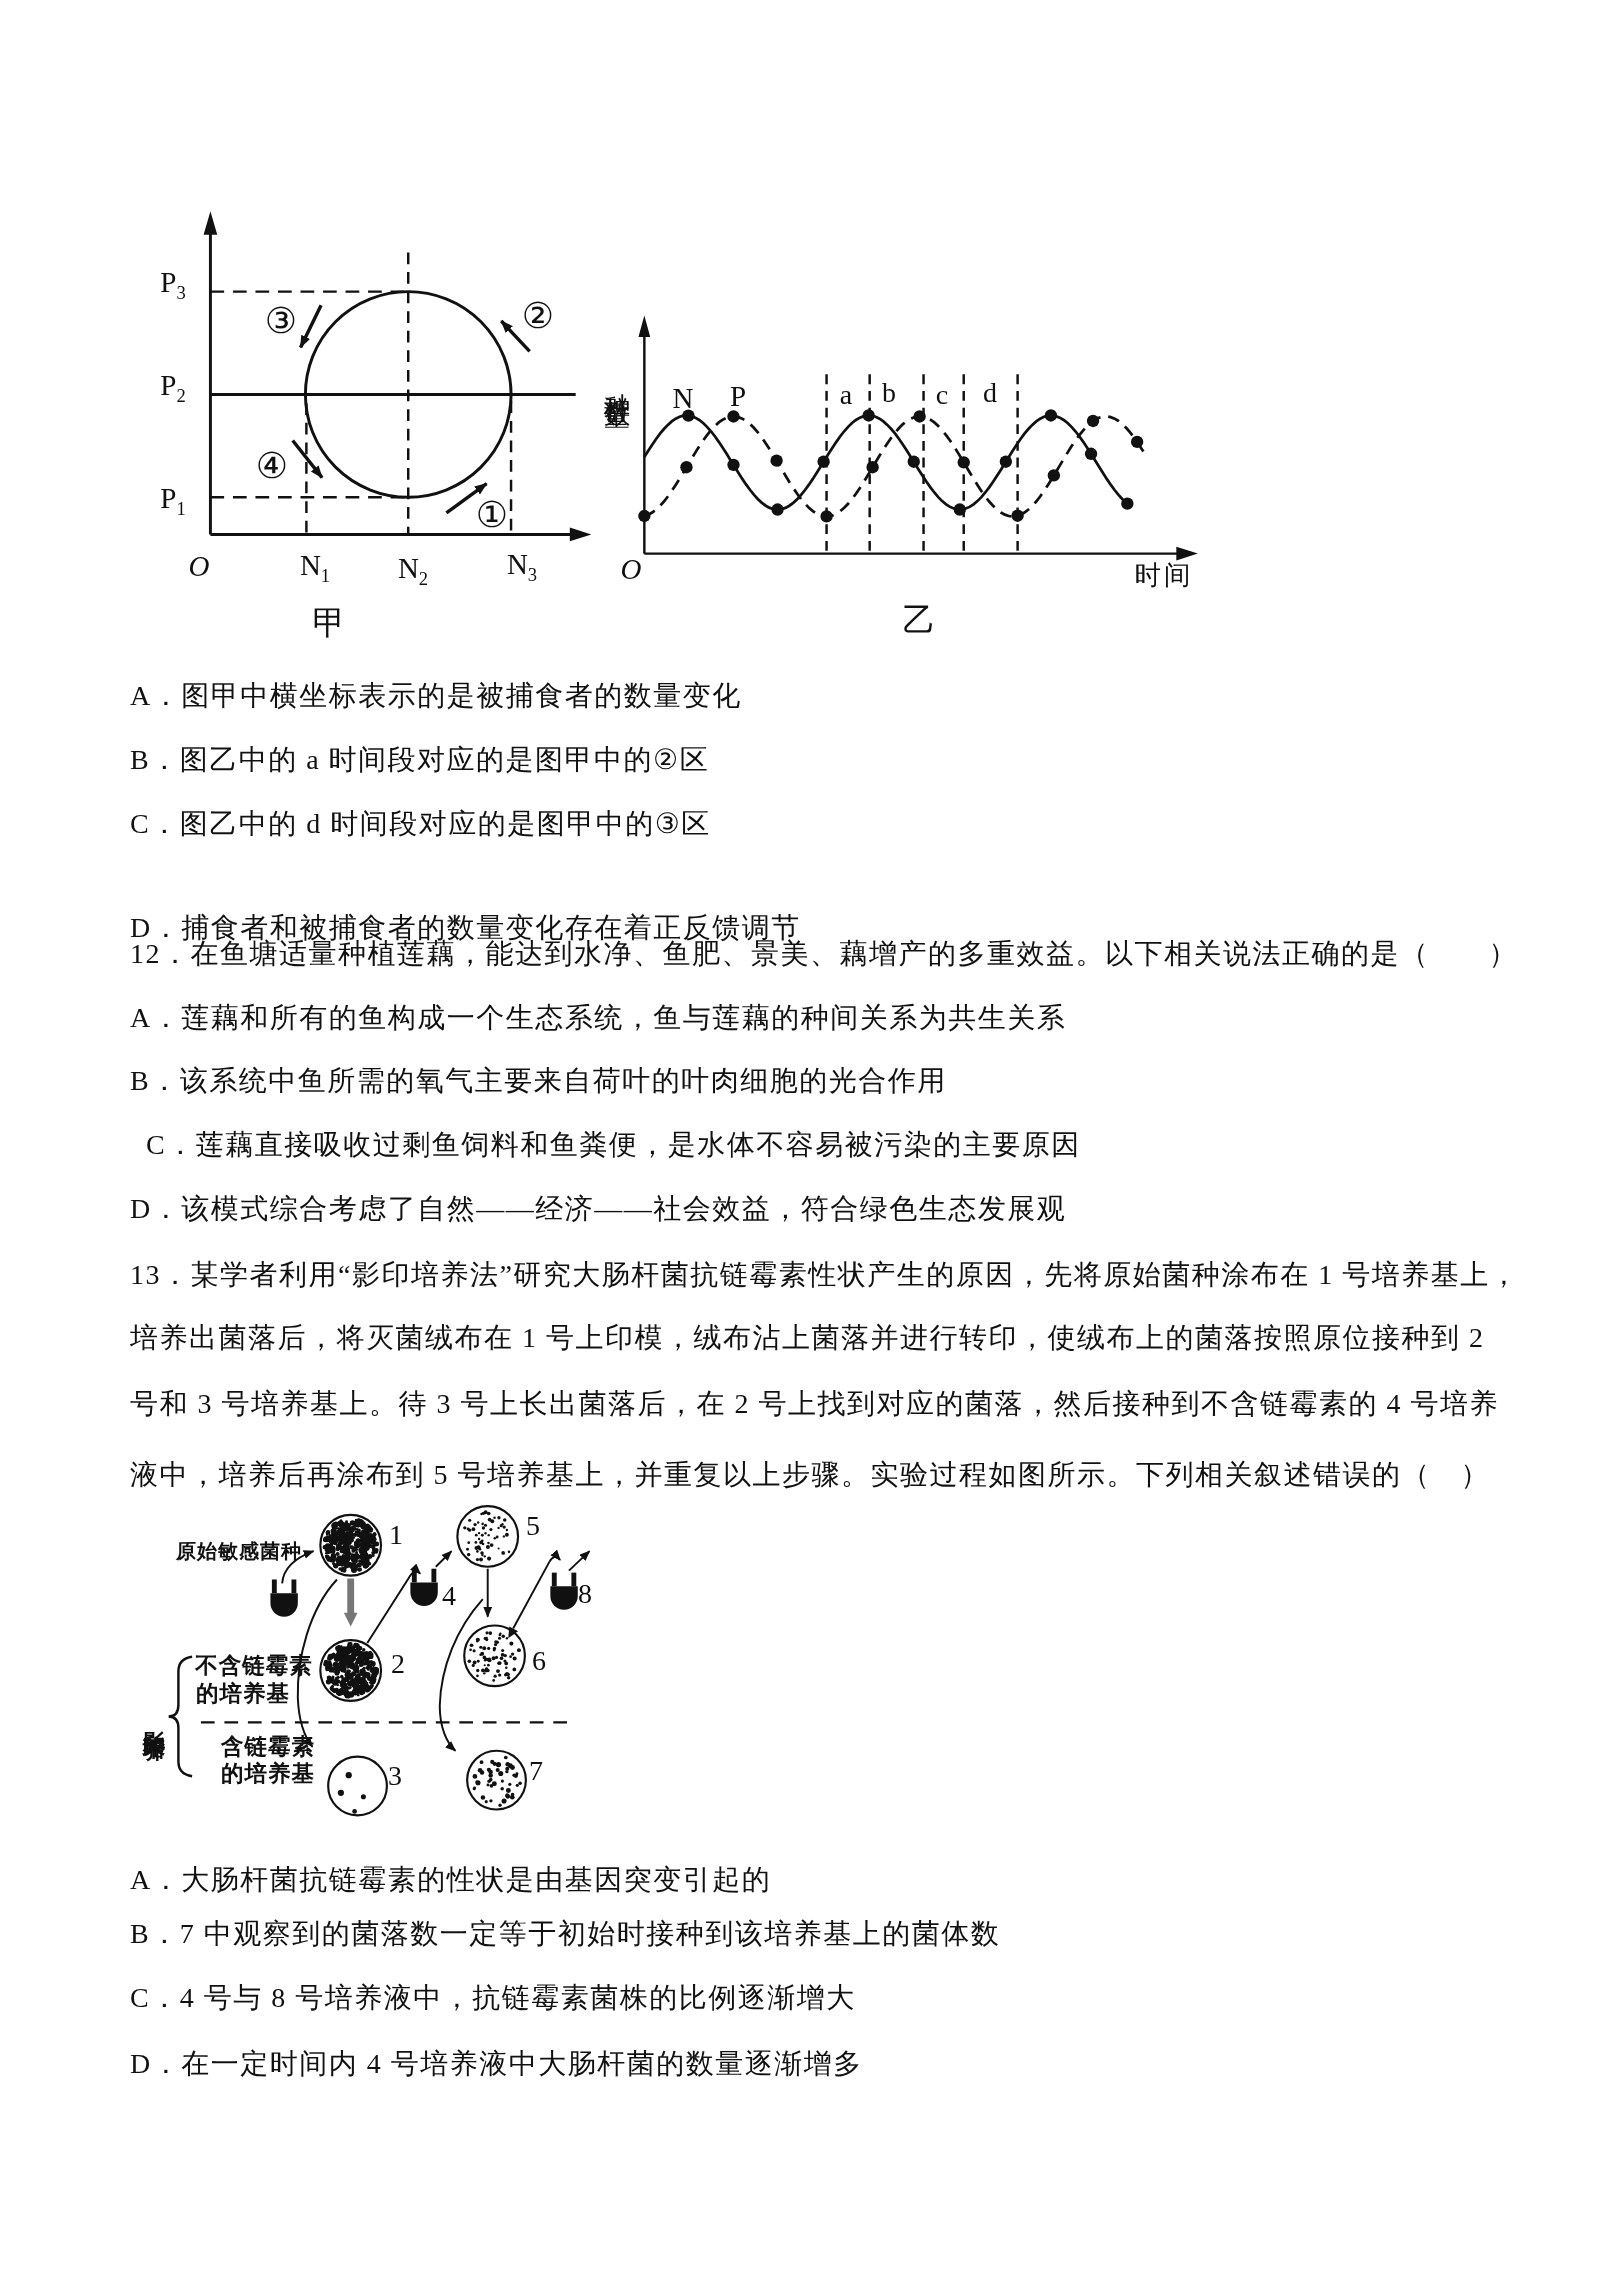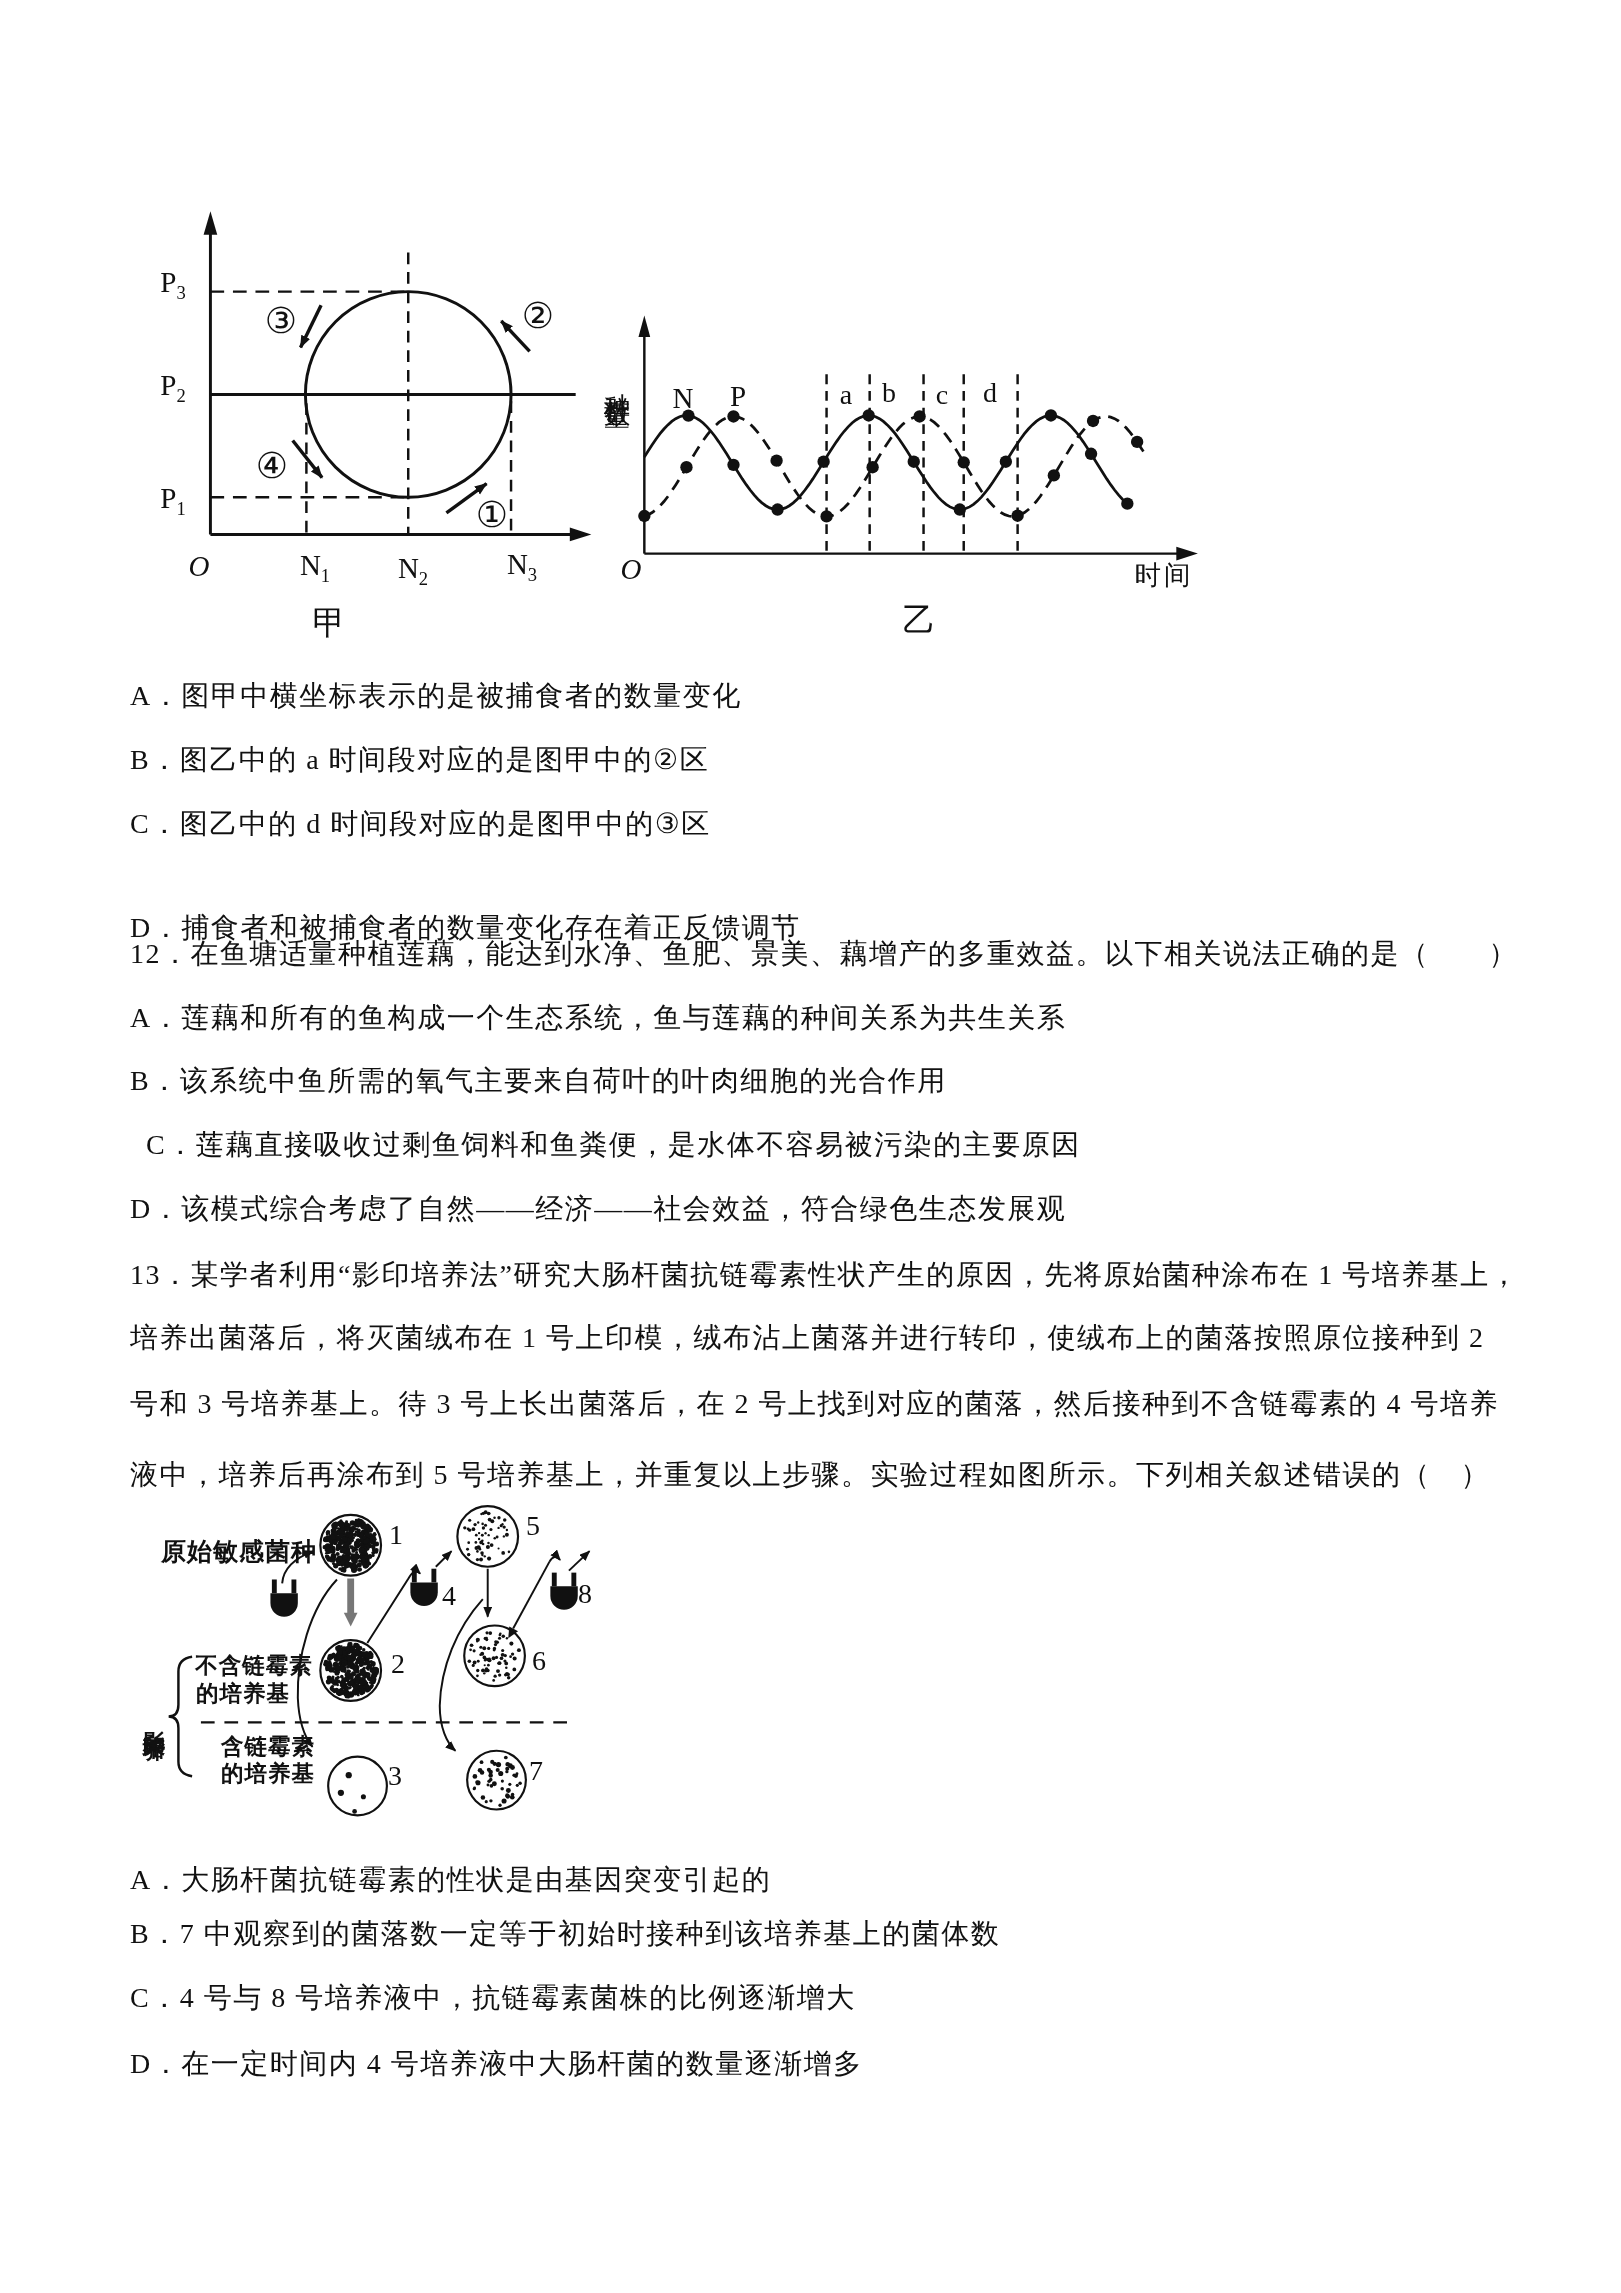--- a/index.html
+++ b/index.html
@@ -14,21 +14,21 @@
   .lbl{ position:absolute; transform:translate(-50%,-50%); white-space:nowrap;
         font-family:"Liberation Serif","DejaVu Sans",serif; }
   .axis-letter { font-size:29px; }
   .axis-letter sub { font-size:18.6px; }
   .origin { font-size:29px; font-style:italic; }
   .seg { font-size:28px; }
   .circ { font-size:36px; font-family:"DejaVu Sans","Liberation Sans",sans-serif; }
   .caption { font-size:33px; }
   .boldcn { font-weight:normal; }
   .vert { writing-mode:vertical-rl; text-orientation:upright; letter-spacing:3.9px; }
-  .fig-note { font-size:25px; font-weight:bold; letter-spacing:1px; }
+  .fig-note { font-size:20px; font-weight:bold; letter-spacing:1px; }
   .fig-num { font-size:28px; }
 </style>
 </head>
 <body>
 
 <div class="page">
 
   <svg style="left:127px; top:132px;" width="490" height="519" viewBox="130 135 500 530">
     <defs>
       <marker id="ah1" markerUnits="userSpaceOnUse" markerWidth="15" markerHeight="12" refX="12" refY="5" orient="auto">

